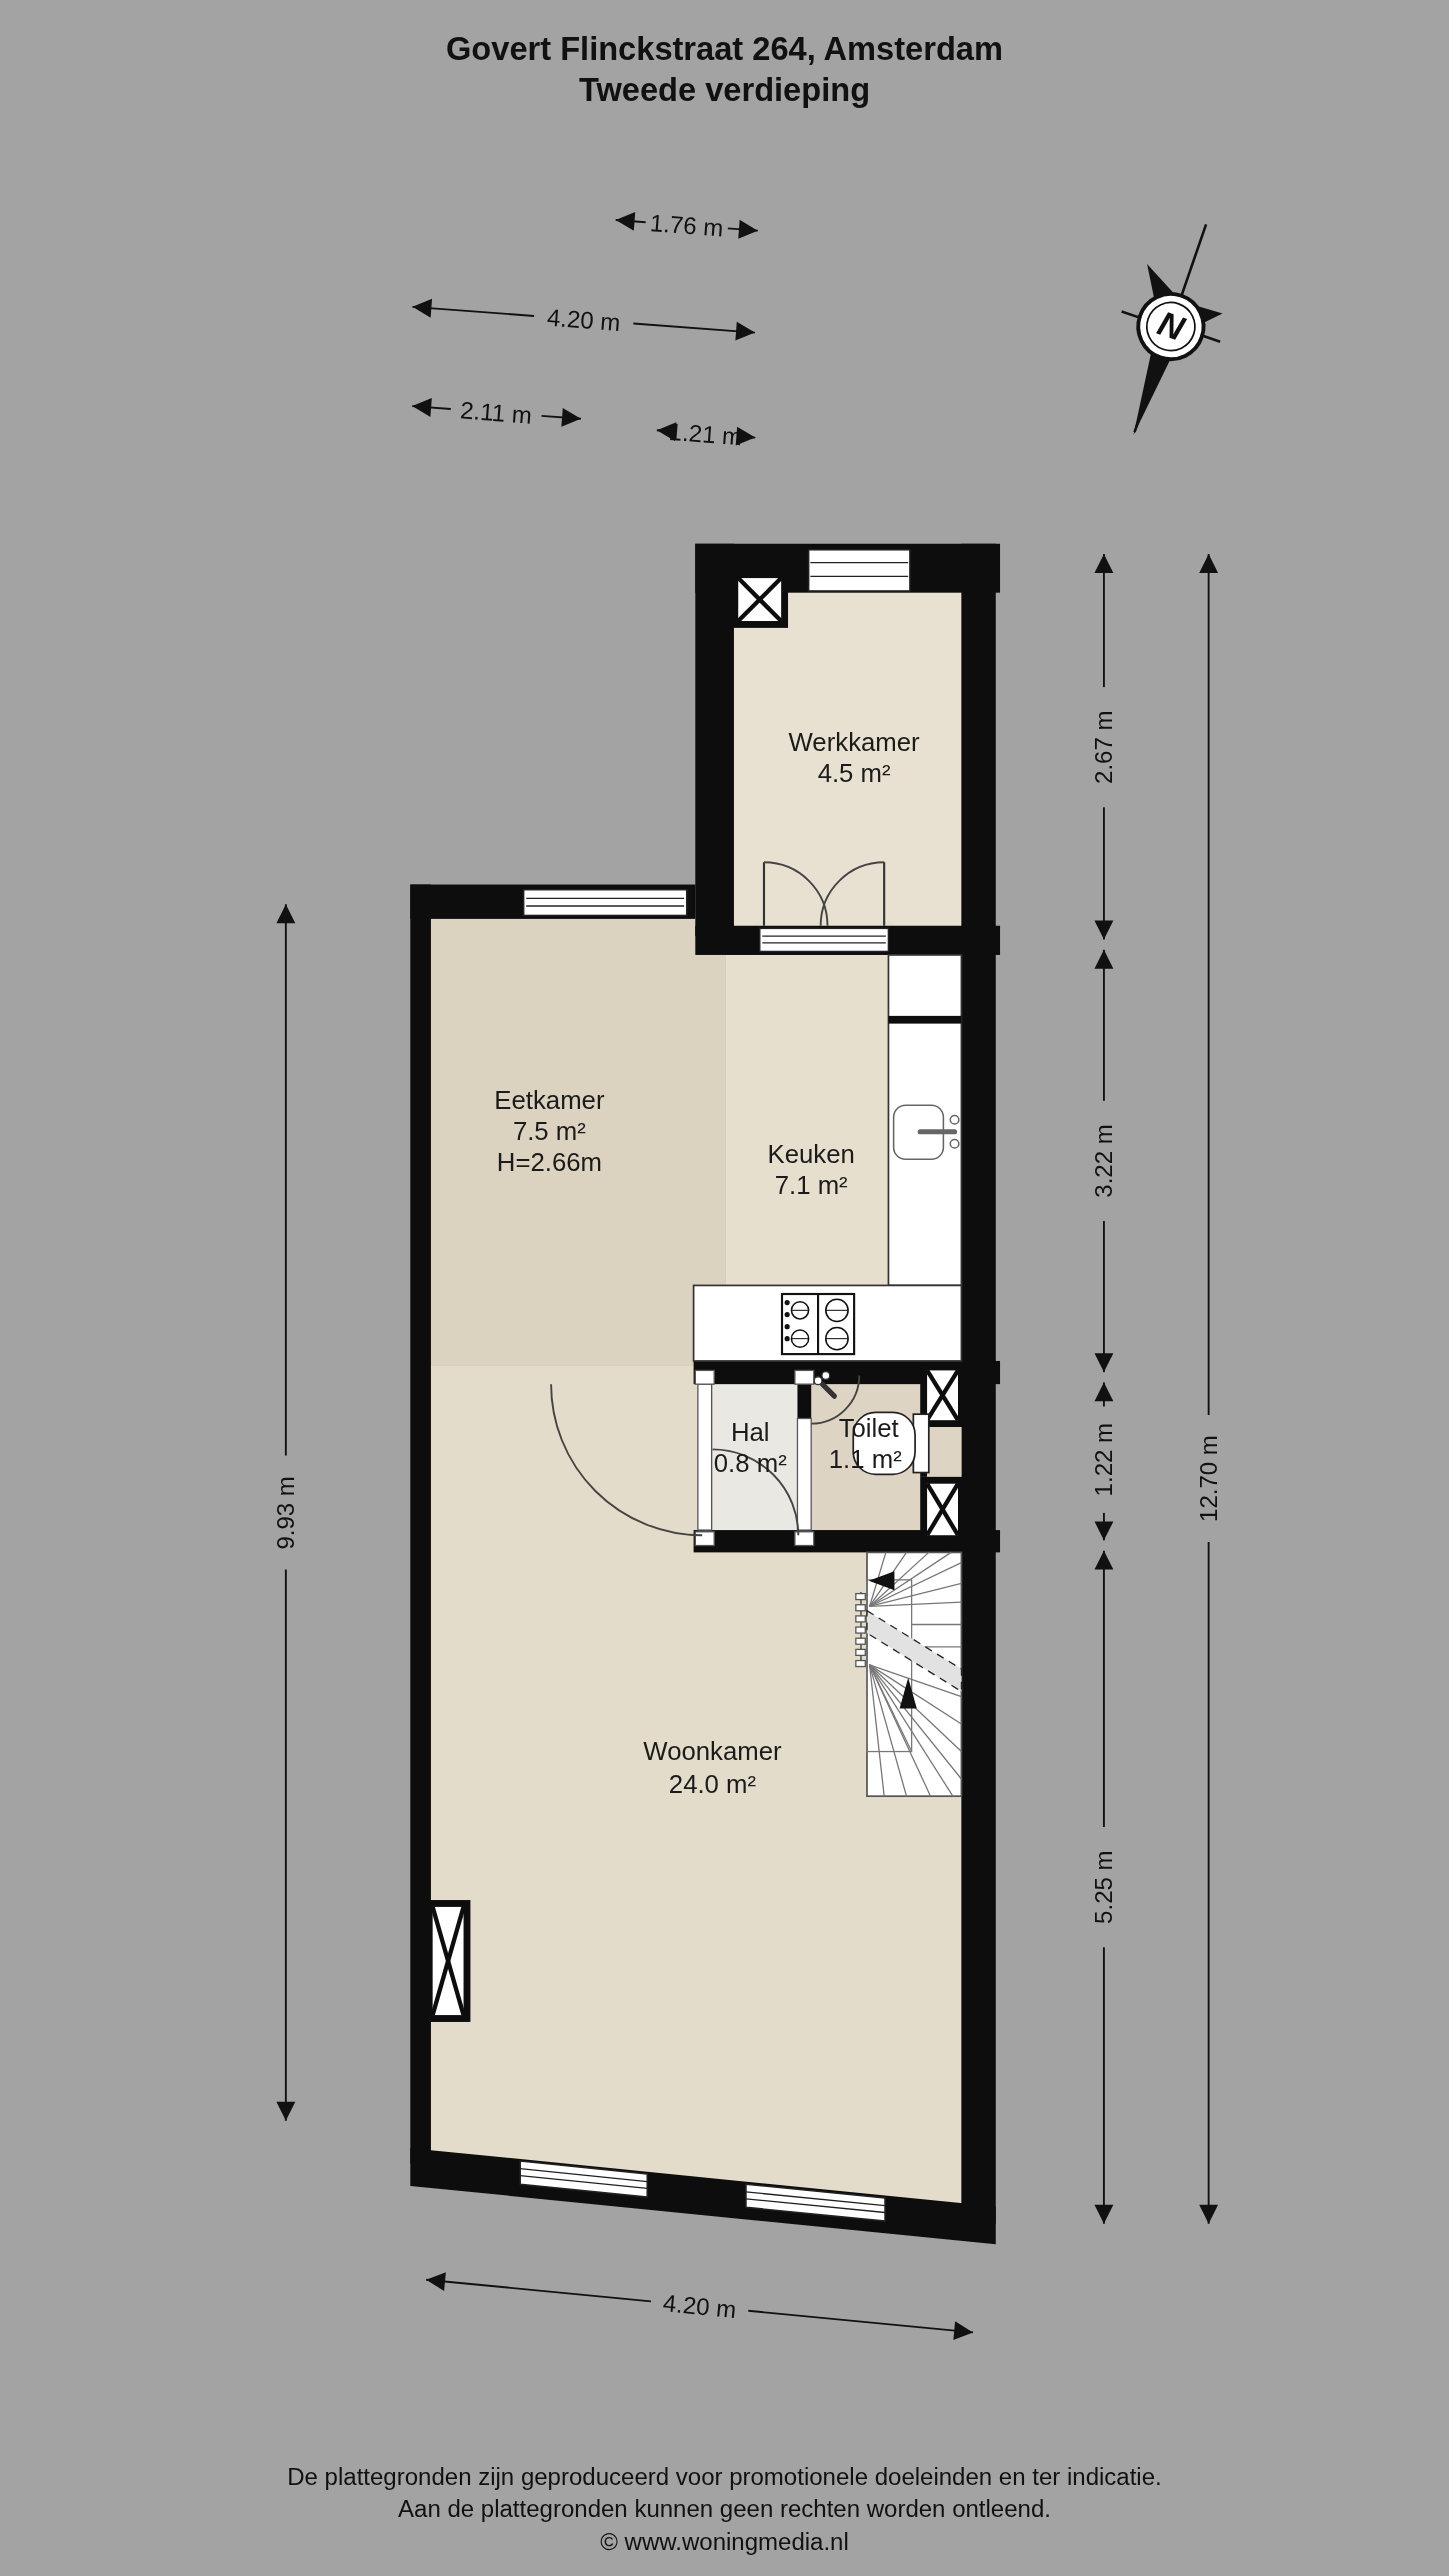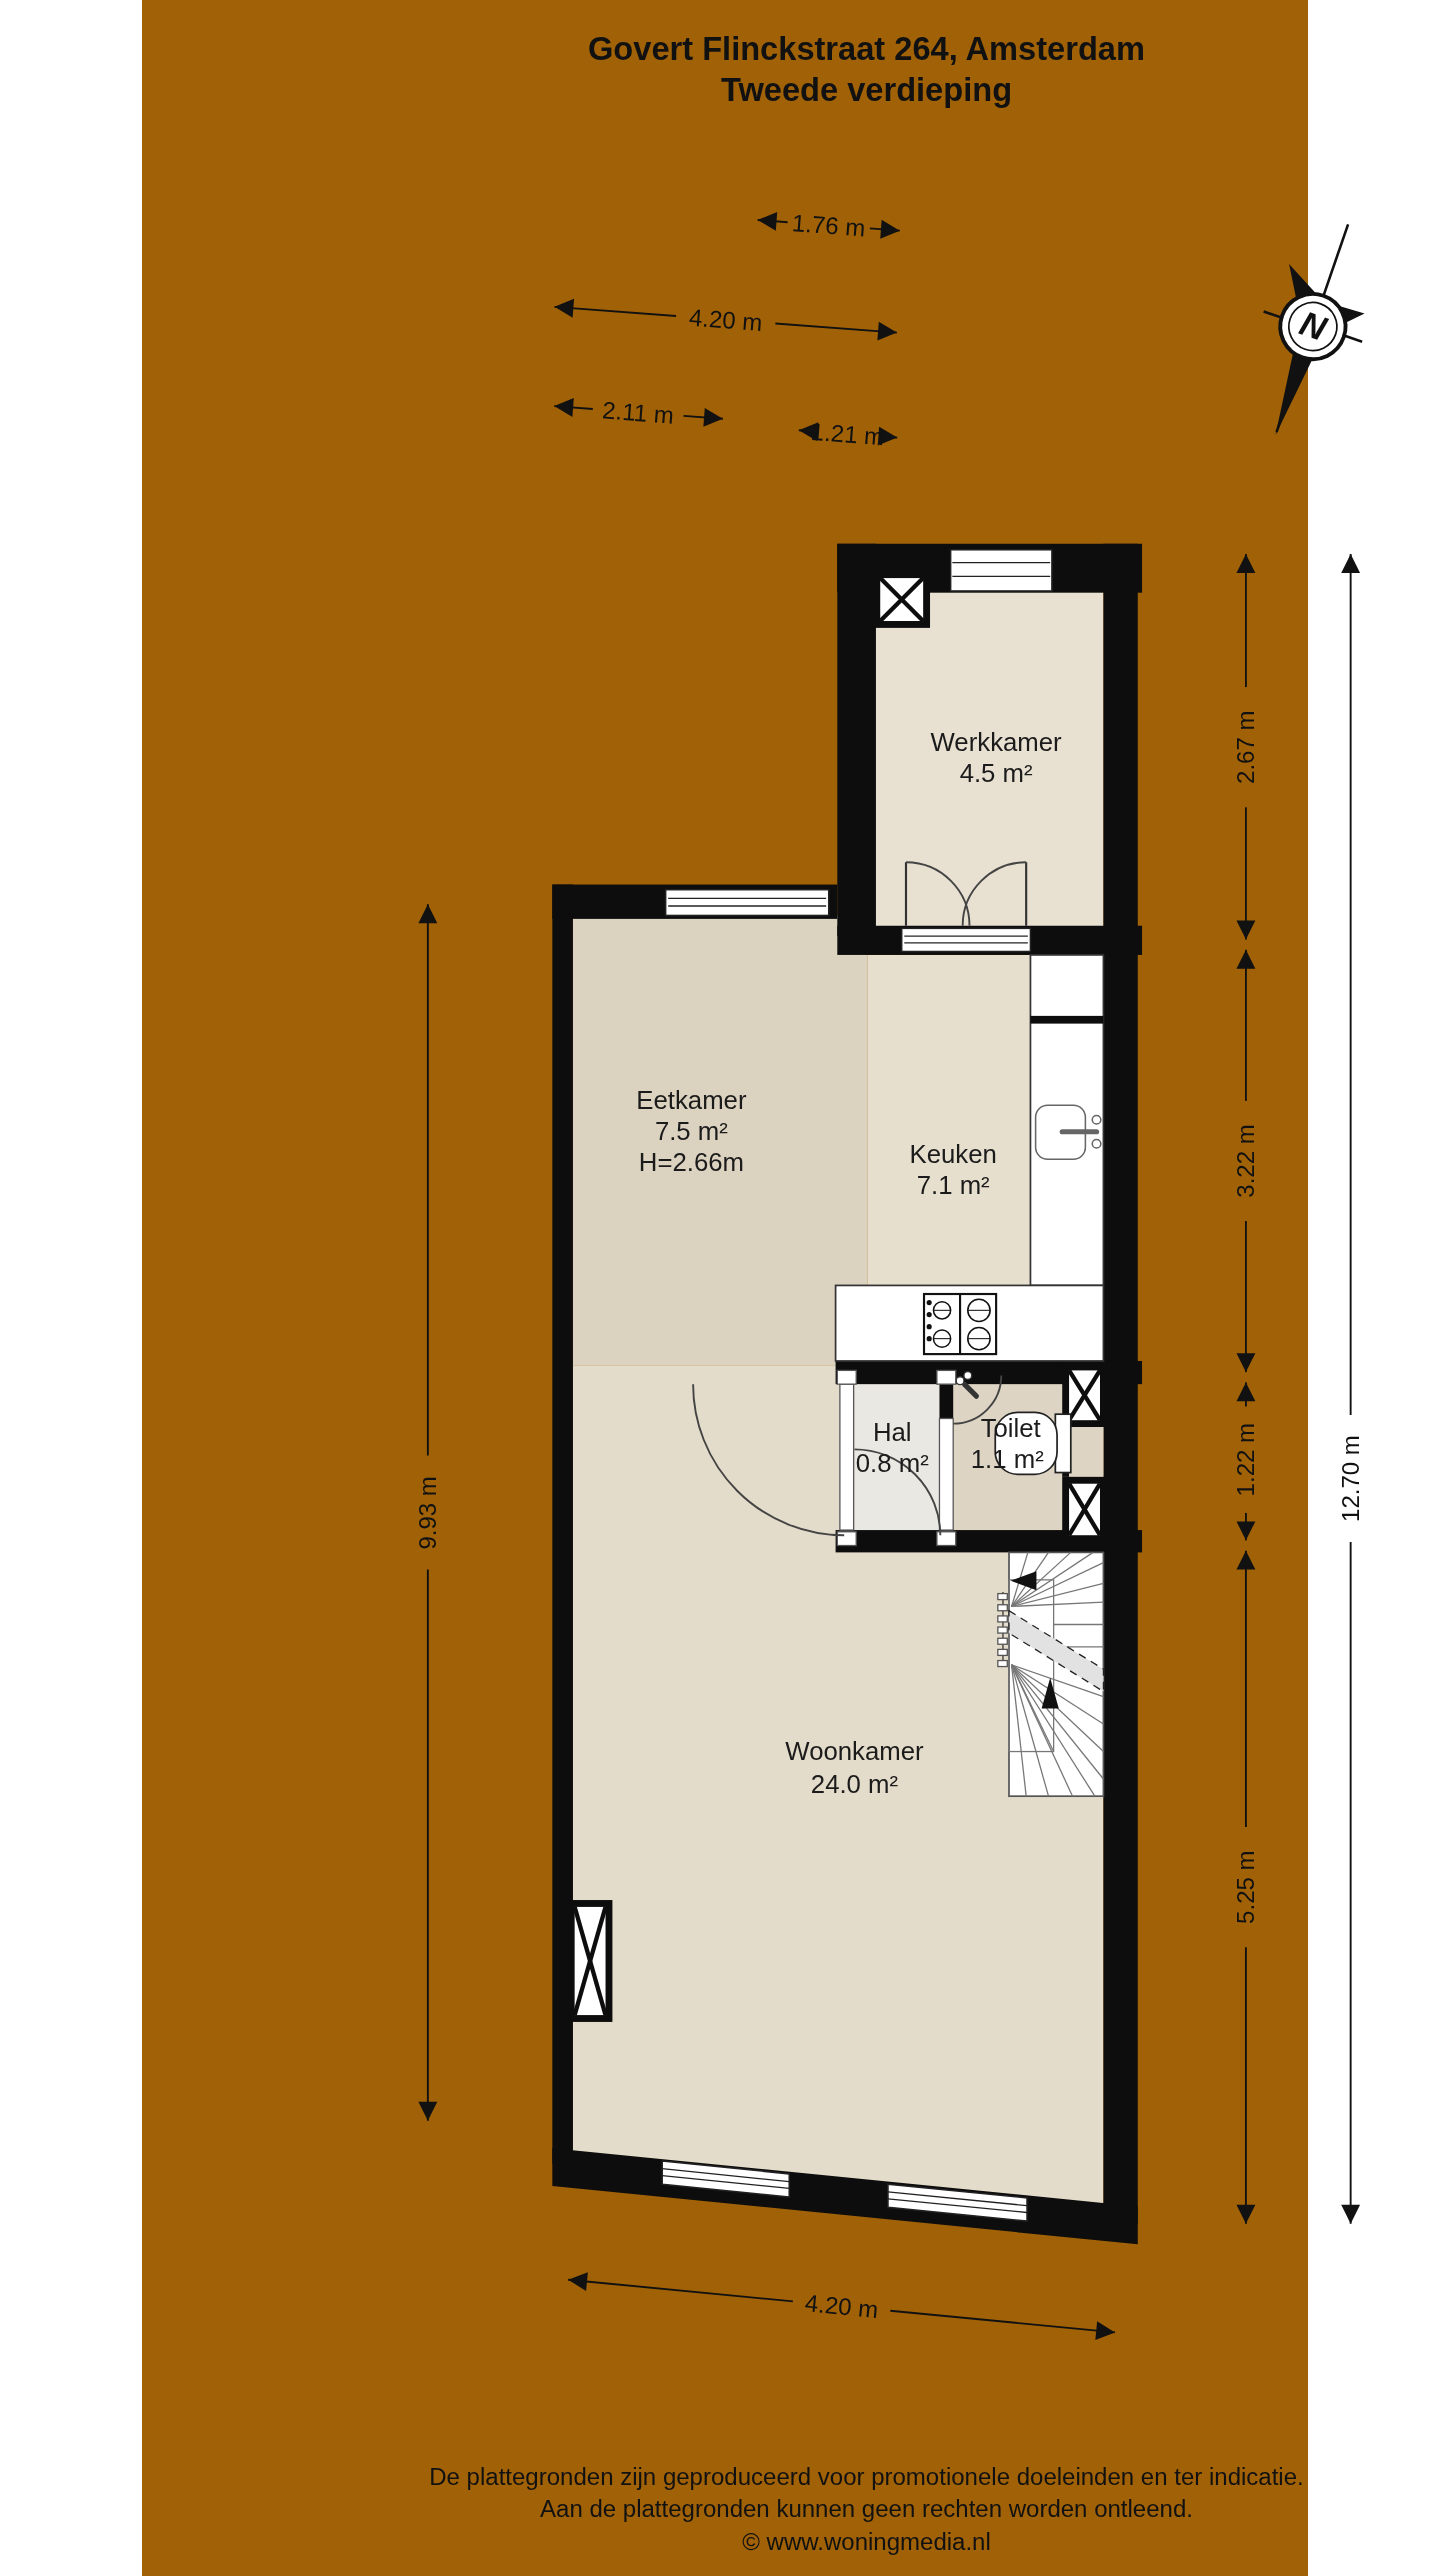--- a/index.html
+++ b/index.html
@@ -1,17 +1,17 @@
 <!DOCTYPE html>
 <html style="font-size:13.7px"><head>
 <meta charset="utf-8">
 <style>
   html,body{margin:0;padding:0;background:#ffffff;}
   body{font-family:"Liberation Sans", sans-serif;}
-  #stage{width:1166px;height:2576px;position:relative;background:#a16207;margin:0 auto;}
+  #stage{width:1449px;height:2576px;position:relative;background:#a3a3a3;margin:0 auto;}
   svg{display:block;}
   text{font-family:"Liberation Sans", sans-serif;}
   .title-text{font-weight:bold;font-size:38px;fill:#111;}
   .room-name{font-size:30px;fill:#1b1b1b;}
   .dim-text{font-size:28px;fill:#111;}
   .footer-text{font-size:28px;fill:#111;}
   .wall{fill:#0d0d0d;}
   .win{fill:#ffffff;stroke:#222;stroke-width:1.8;}
   .winline{stroke:#222;stroke-width:1.5;fill:none;}
   .fixture{fill:#ffffff;stroke:#333;stroke-width:2;}

